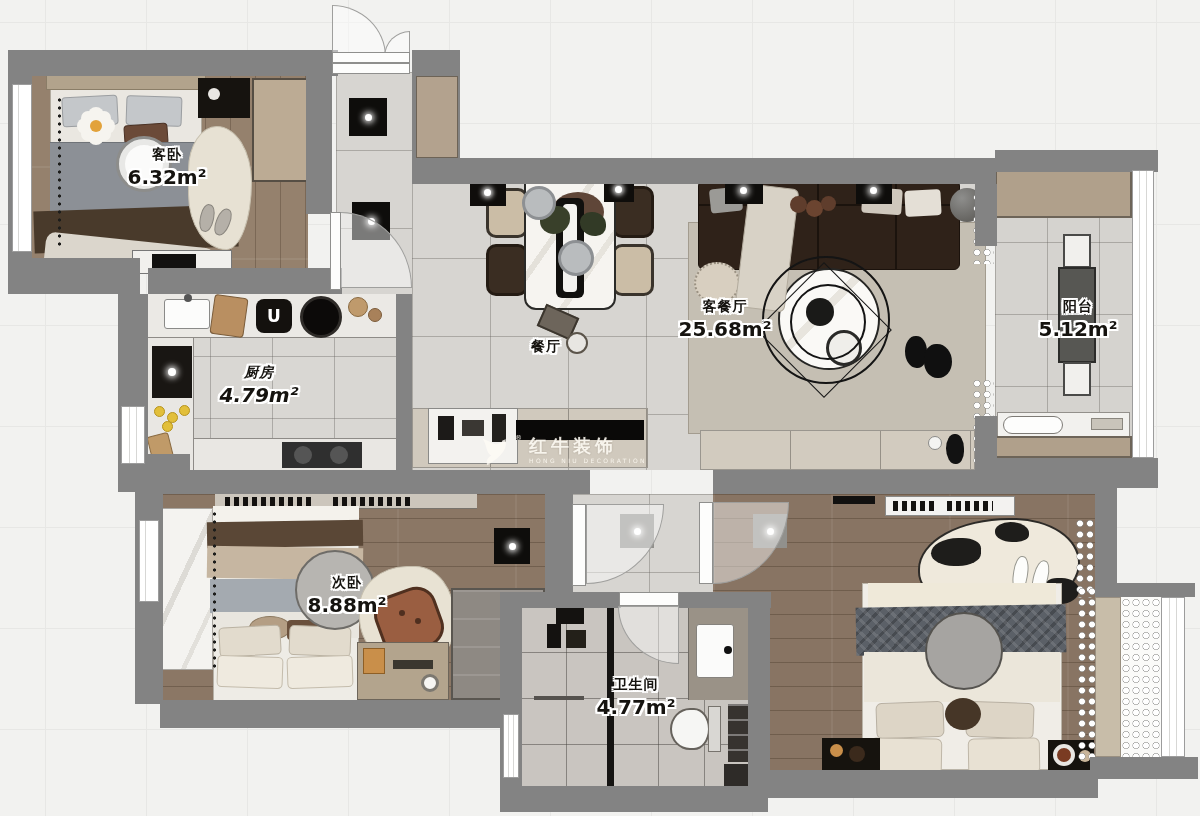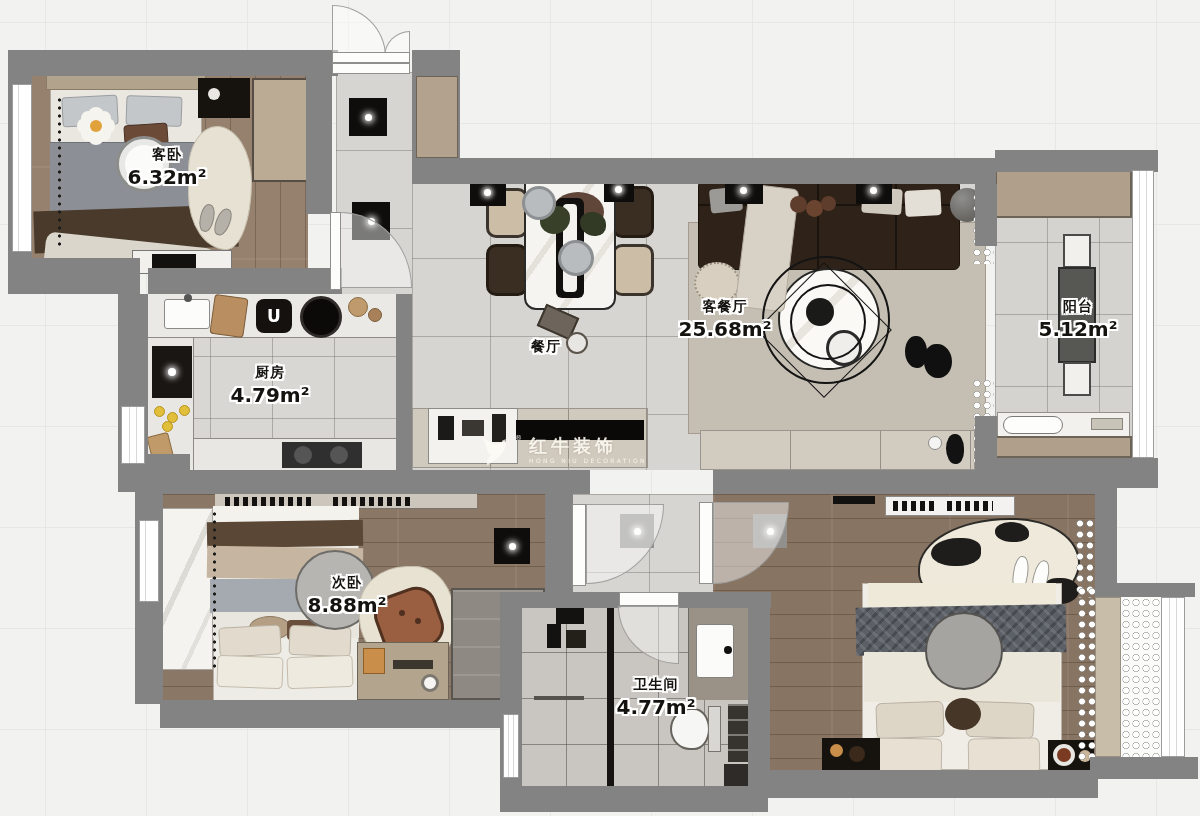--- a/index.html
+++ b/index.html
@@ -322,41 +322,41 @@
 
   <div class="spot" style="left:349px;top:98px;width:38px;height:38px;"></div>
   <div class="spot" style="left:352px;top:202px;width:38px;height:38px;"></div>
   <div class="spot gray" style="left:620px;top:514px;width:34px;height:34px;"></div>
   <div class="spot gray" style="left:753px;top:514px;width:34px;height:34px;"></div>
 
   <div class="rlabel" style="left:167px;top:146px;">
     <span class="rname">客卧</span>
     <span class="rarea">6.32m²</span>
   </div>
-  <div class="rlabel" style="left:270px;top:364px;">
+  <div class="rlabel" style="left:259px;top:364px;font-style:italic;">
     <span class="rname">厨房</span>
     <span class="rarea">4.79m²</span>
   </div>
   <div class="rlabel" style="left:546px;top:338px;">
     <span class="rname">餐厅</span>
     <span class="rarea"></span>
   </div>
   <div class="rlabel" style="left:725px;top:298px;">
     <span class="rname">客餐厅</span>
     <span class="rarea">25.68m²</span>
   </div>
   <div class="rlabel" style="left:1078px;top:298px;">
     <span class="rname">阳台</span>
     <span class="rarea">5.12m²</span>
   </div>
   <div class="rlabel" style="left:347px;top:574px;">
     <span class="rname">次卧</span>
     <span class="rarea">8.88m²</span>
   </div>
-  <div class="rlabel" style="left:656px;top:676px;">
+  <div class="rlabel" style="left:636px;top:676px;">
     <span class="rname">卫生间</span>
     <span class="rarea">4.77m²</span>
   </div>
 
   <div id="watermark">
     <span style="display:inline-block;width:34px;height:34px;">
       <svg width="34" height="34" viewBox="0 0 36 36">
         <path d="M5 5 C10 13 8 19 14 23 C10 25 8 29 10 33 C14 30 18 28 22 24 C28 19 31 12 29 5 C25 10 20 12 16 10 C12 8 8 6 5 5 Z" fill="rgba(255,252,246,0.88)"></path>
         <circle cx="27" cy="8" r="1.6" fill="rgba(255,252,246,0.88)"></circle>
       </svg>

